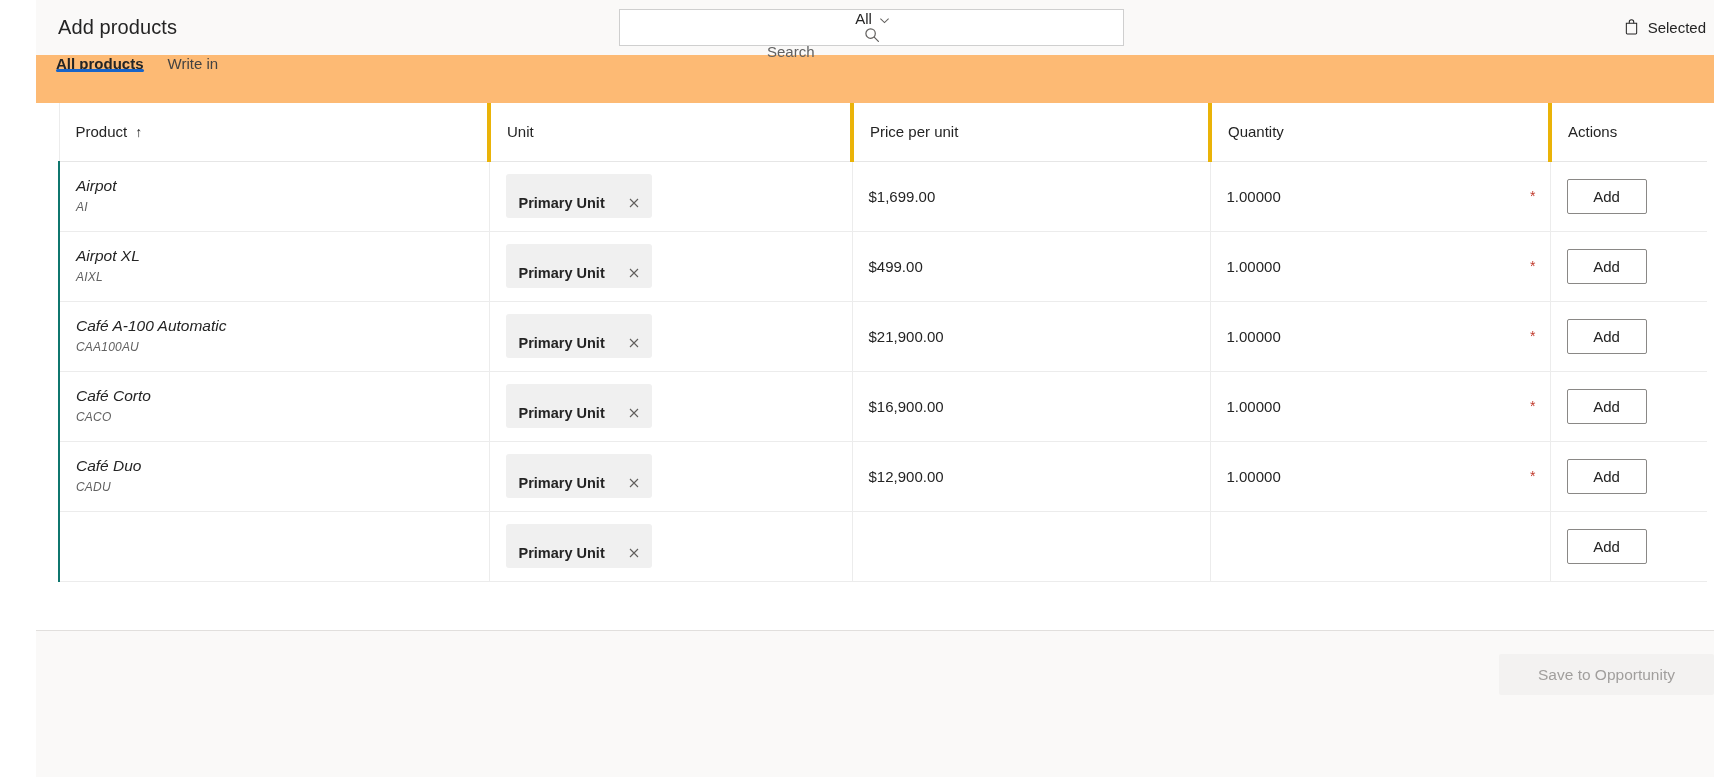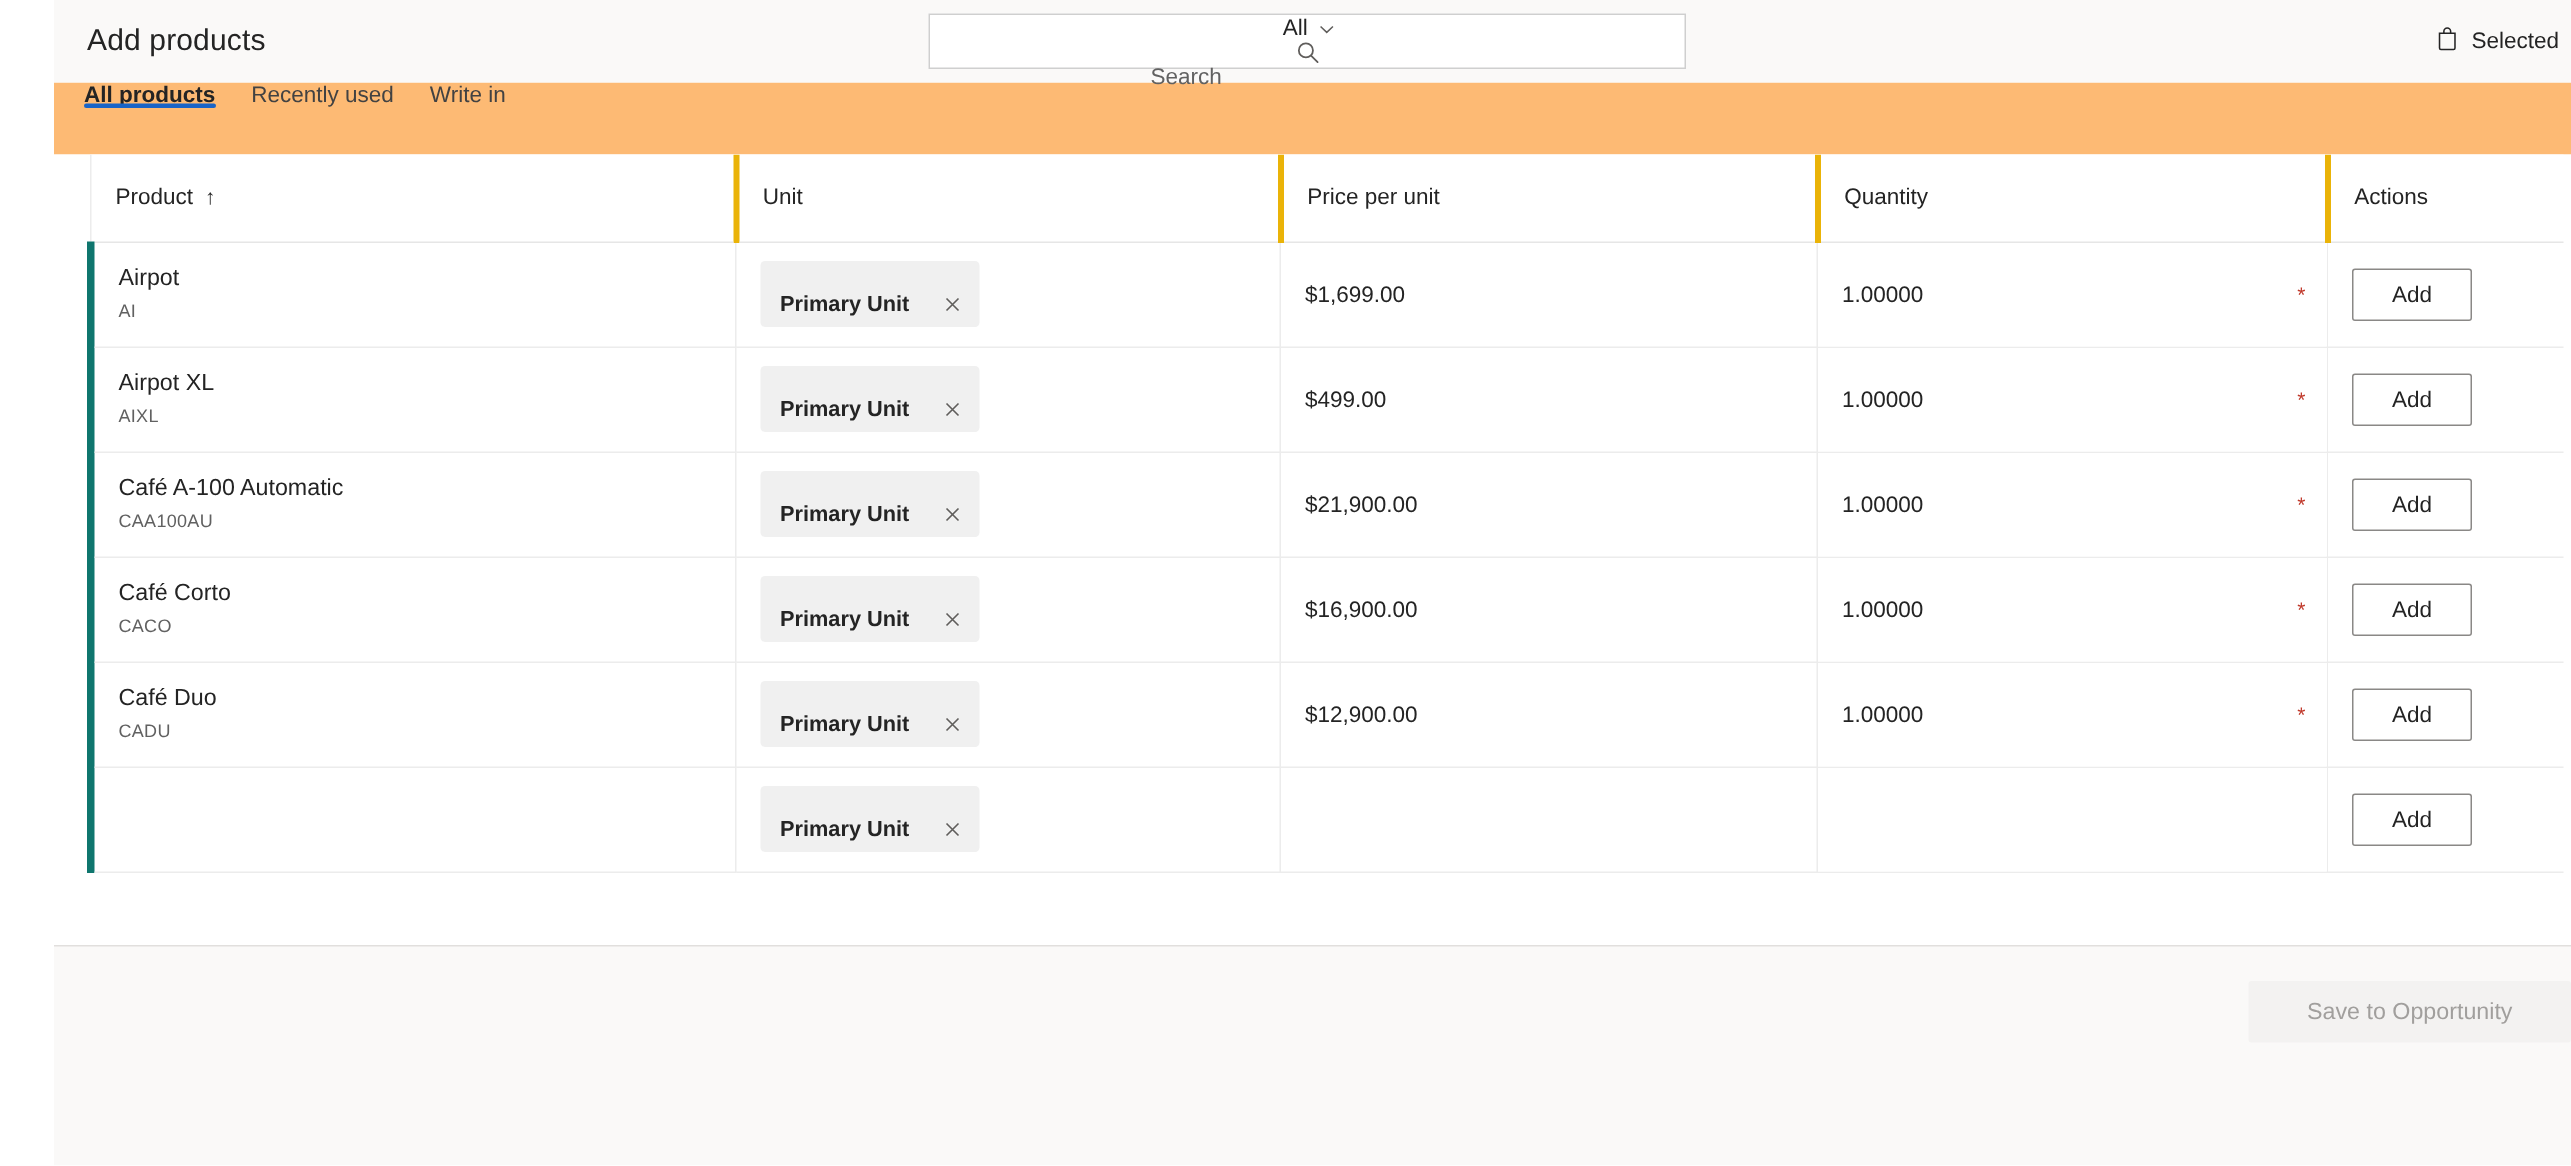--- a/index.html
+++ b/index.html
@@ -208,21 +208,21 @@
   .grid td {
     height: 70px;
     padding: 0 16px;
     border-bottom: 1px solid #ececec;
     border-right: 1px solid #ececec;
     vertical-align: middle;
     font-size: 15px;
     color: #242424;
     background: #ffffff;
   }
-  .grid td:first-child { border-left: 5px solid #0f766e; }
+  .grid td:first-child { border-left: 2px solid #0f766e; font-style: italic; }
   .grid td:last-child  { border-right: none; }
 
   .prod-name {
     font-size: 15.5px;
     color: #242424;
     line-height: 20px;
   }
   .prod-code {
     font-size: 12px;
     color: #616161;
@@ -368,21 +368,20 @@
           <svg viewBox="0 0 18 18" width="18" height="18" aria-hidden="true">
             <path d="M3 3 L15 15 M15 3 L3 15" stroke="#242424" stroke-width="1.2" fill="none"></path>
           </svg>
         </span>
       </button>
     </div>
   </div>
 
   <div class="tabs">
     <button class="tab active">All products</button>
-    <button class="tab">Recently used</button>
     <button class="tab">Write in</button>
   </div>
 
   <div class="table-area">
     <table class="grid">
       <colgroup>
         <col class="c-product">
           <col class="c-unit">
           <col class="c-price">
           <col class="c-qty">

